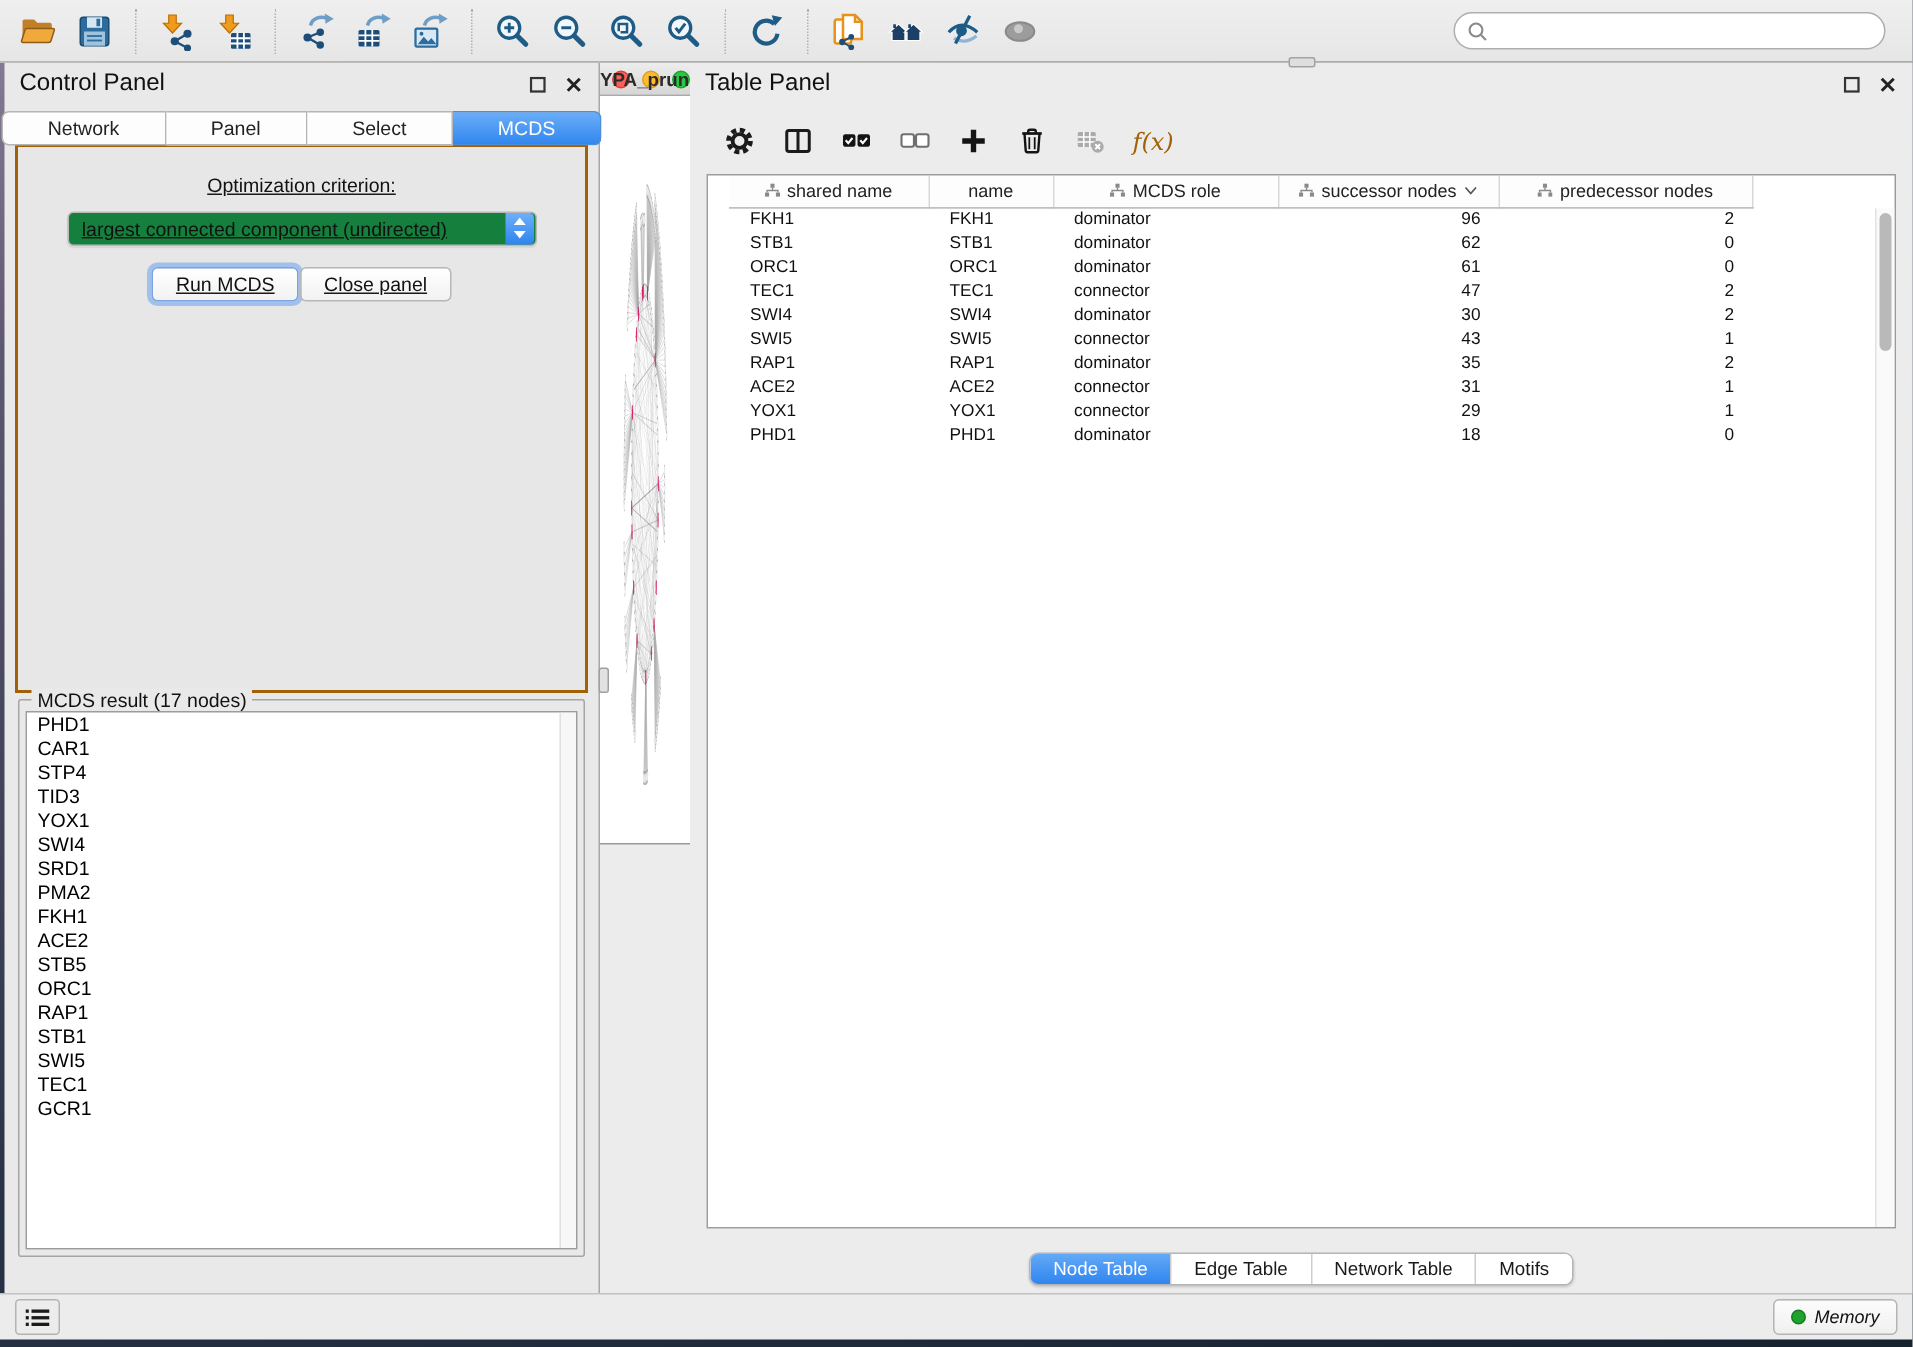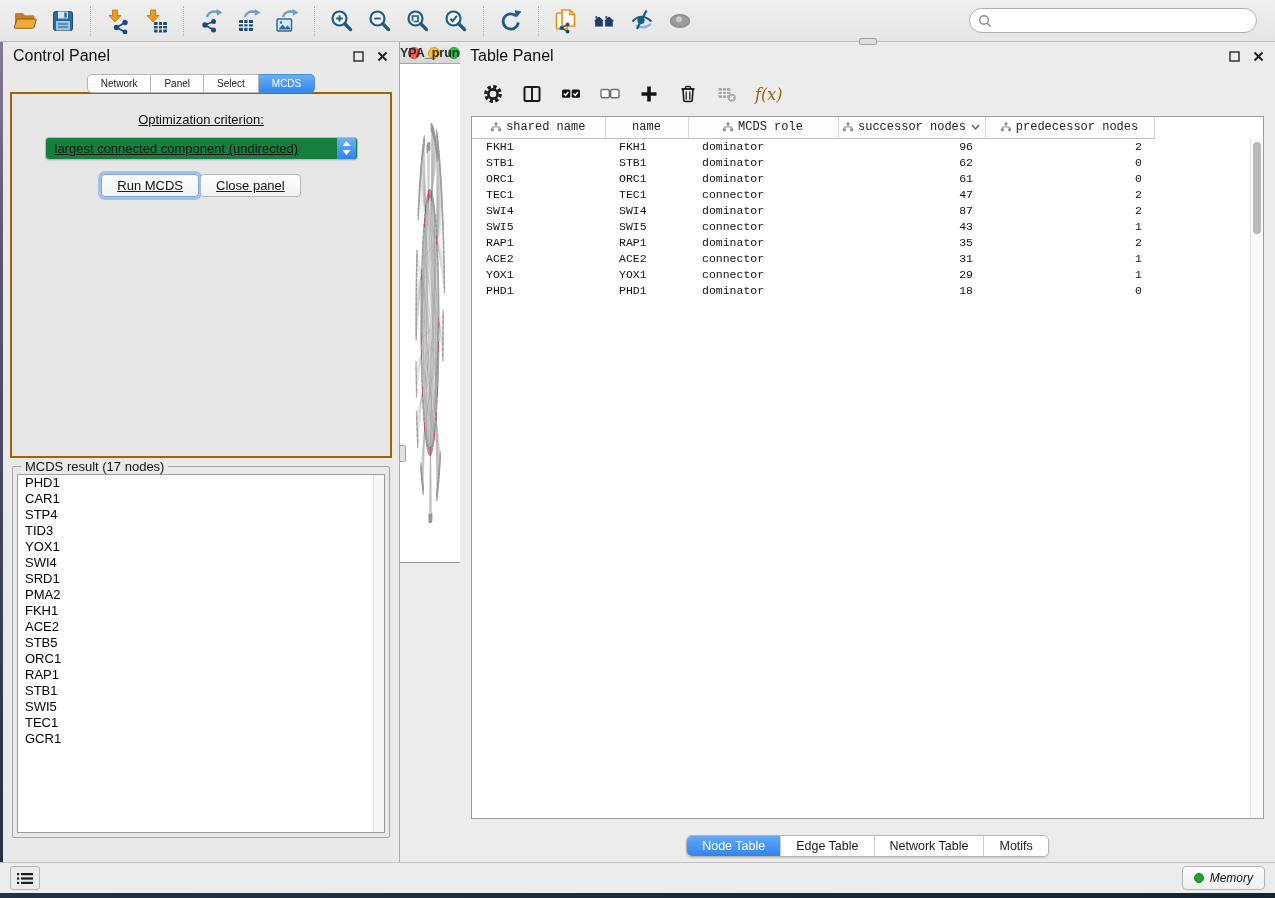--- a/index.html
+++ b/index.html
@@ -26,21 +26,21 @@
 
   
   .cpanel { width:397px; background:#e9e9e9; border-right:1px solid #a8a8a8; position:relative; display:flex; flex-direction:column; }
   .panel-head { height:28px; display:flex; align-items:center; padding:0 10px; }
   .panel-title { font-size:16px; color:#111; }
   .panel-head .winbtns { margin-left:auto; display:flex; gap:10px; }
   .wbtn { width:14px; height:14px; display:flex; align-items:center; justify-content:center; }
   .wbtn svg{ width:11px; height:11px; }
 
   .cp-tabs { display:flex; justify-content:center; margin-top:4px; position:relative; z-index:2; }
-  .cp-tab { background:#fdfdfd; border:1px solid #b5b5b5; border-left:none; padding:3px 13px; font-size:10px; color:#222; }
+  .cp-tab { background:#fdfdfd; border:1px solid #b5b5b5; border-left:none; padding:3px 30px; font-size:13px; color:#222; }
   .cp-tab:first-child { border-left:1px solid #b5b5b5; border-radius:5px 0 0 5px; }
   .cp-tab:last-child { border-radius:0 5px 5px 0; }
   .cp-tab.sel { background:linear-gradient(#6aaef8,#3287ef); color:#fff; border-color:#4a8ede; }
 
   .cp-content { margin:-1px 7px 0 7px; height:366px; background:#e7e7e7; border:2px solid #a16207; text-align:center;text-decoration:underline; }
   .crit-label { margin-top:18px; font-size:13px; color:#111; }
   .mac-select { margin:10px auto 0 auto; width:313px; height:23px; background:#15803d; border:1px solid #b9b9b9;
     border-radius:4px; display:flex; align-items:center; position:relative; box-shadow:0 1px 1px rgba(0,0,0,.08); }
   .mac-select .val { flex:1; text-align:left; padding-left:9px; font-size:13px; color:#111; white-space:nowrap; overflow:hidden; }
   .mac-select .cap { width:19px; height:21px; margin-right:1px; border-radius:0 3px 3px 0;
@@ -79,21 +79,21 @@
   
   .tablepanel { flex:1; position:relative; background:#ececec; display:flex; flex-direction:column; }
   .tp-splitter-handle { position:absolute; top:-4px; left:50%; margin-left:-9px; width:18px; height:7px;
     background:#dedede; border:1px solid #a2a2a2; border-radius:2px; z-index:6; }
   .tp-toolbar { height:44px; margin:2px 10px 0 10px; display:flex; align-items:center; gap:17px; padding-left:12px; }
   .tico { width:22px; height:22px; display:flex; align-items:center; justify-content:center; }
   .tico svg { width:20px; height:20px; }
   .fx { font-family:"DejaVu Serif", serif; font-style:italic; font-size:16px; color:#a16207; }
 
   .tbl-wrap { margin:0 11px 0 11px; flex:1; background:#fff; border:1px solid #9c9c9c; position:relative; overflow:hidden; }
-  table.nodetable { border-collapse:collapse; table-layout:fixed; margin-left:0;font-family:Liberation Mono, monospace; }
+  table.nodetable { border-collapse:collapse; table-layout:fixed; margin-left:14px; }
   .nodetable th { height:21px; font-weight:400; font-size:12px; color:#222; background:#fdfdfd;
     border-right:1px solid #d8d8d8; border-bottom:1px solid #c0c0c0; white-space:nowrap; overflow:hidden; }
   .nodetable th .hwrap { display:flex; align-items:center; justify-content:center; gap:5px; padding:0 4px; }
   .nodetable th svg.tree { width:10px; height:10px; flex:0 0 auto; }
   .nodetable th svg.chev { width:9px; height:6px; }
   .nodetable td { height:16px; font-size:11.5px; color:#111; padding:0 12px 0 14px; white-space:nowrap; overflow:hidden; }
   .nodetable td.num { text-align:right; }
   .tbl-scroll { position:absolute; top:22px; right:0; bottom:0; width:13px; background:#fafafa; border-left:1px solid #e2e2e2; }
   .tbl-thumb { position:absolute; top:3px; left:2px; width:8px; height:92px; background:#b9b9b9; border-radius:4px; }
 
@@ -1197,21 +1197,21 @@
                   <td>TEC1</td>
                   <td>TEC1</td>
                   <td>connector</td>
                   <td class="num">47</td>
                   <td class="num">2</td>
                 </tr>
                 <tr>
                   <td>SWI4</td>
                   <td>SWI4</td>
                   <td>dominator</td>
-                  <td class="num">87</td>
+                  <td class="num">30</td>
                   <td class="num">2</td>
                 </tr>
                 <tr>
                   <td>SWI5</td>
                   <td>SWI5</td>
                   <td>connector</td>
                   <td class="num">43</td>
                   <td class="num">1</td>
                 </tr>
                 <tr>

